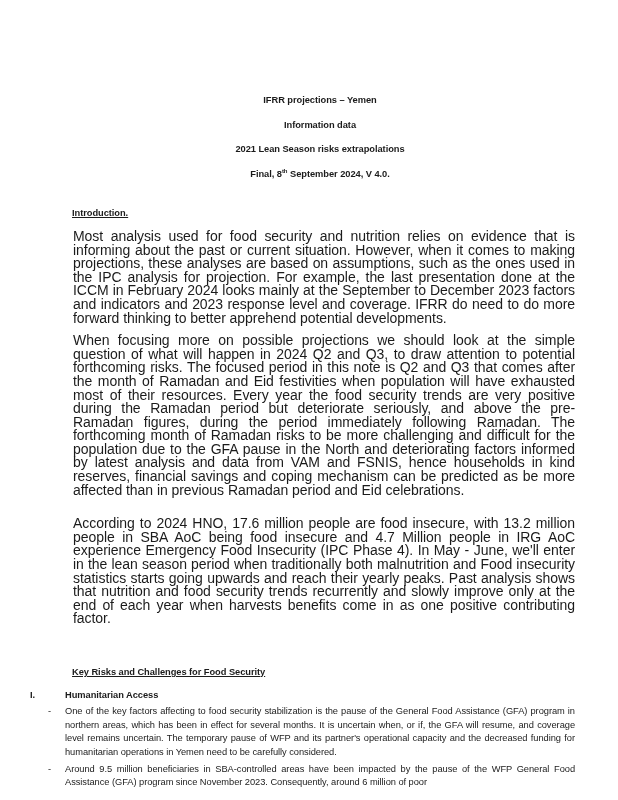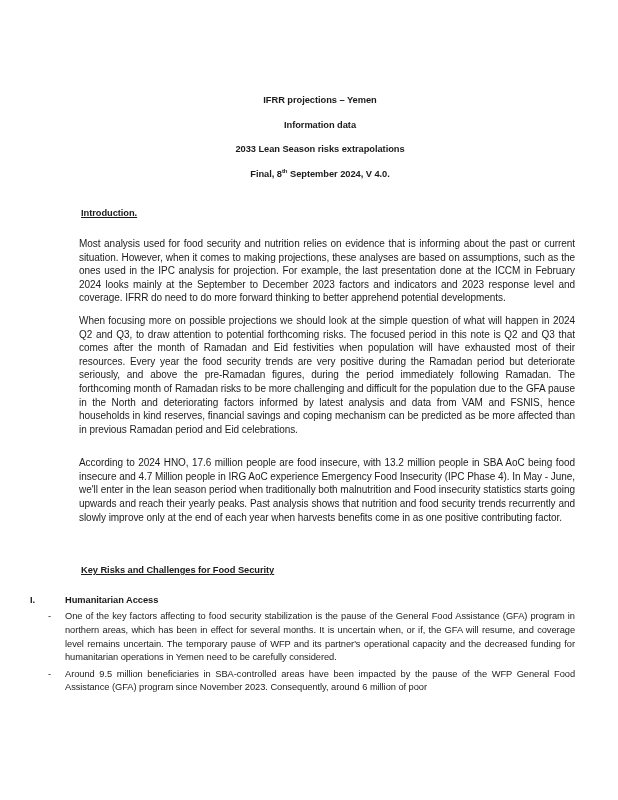--- a/index.html
+++ b/index.html
@@ -31,33 +31,33 @@
   .title-line sup {
     font-size: 6px;
     vertical-align: super;
     line-height: 0;
   }
   .section-heading {
     font-size: 9.3px;
     font-weight: bold;
     text-decoration: underline;
     line-height: 13.6px;
-    margin: 16px;
+    margin: 7px;
   }
   .intro-heading {
     margin-top: 26px;
   }
   .risks-heading {
     margin-top: 40px;
   }
   .body-para {
-    font-size: 10px;
+    font-size: 14px;
     line-height: 13.6px;
     text-align: justify;
-    margin: 9px 0 0 14px;
+    margin: 9px 0 0 8px;
   }
   .para-gap {
     margin-top: 20px;
   }
   .numbered-heading {
     display: flex;
     margin: 9px 0 0 -35px;
     font-size: 9.3px;
     font-weight: bold;
     line-height: 13.6px;
@@ -87,21 +87,21 @@
   }
 </style>
 </head>
 <body>
 
 <div class="page">
 
   <header class="title-block">
     <p class="title-line">IFRR projections – Yemen</p>
     <p class="title-line">Information data</p>
-    <p class="title-line">2033 Lean Season risks extrapolations</p>
+    <p class="title-line">2021 Lean Season risks extrapolations</p>
     <p class="title-line"><span>Final, 8</span><sup>th</sup><span> September 2024, V 4.0.</span></p>
   </header>
 
   <section>
     <h2 class="section-heading intro-heading">Introduction.</h2>
     <p class="body-para">Most analysis used for food security and nutrition relies on evidence that is informing about the past or current situation. However, when it comes to making projections, these analyses are based on assumptions, such as the ones used in the IPC analysis for projection. For example, the last presentation done at the ICCM in February 2024 looks mainly at the September to December 2023 factors and indicators and 2023 response level and coverage. IFRR do need to do more forward thinking to better apprehend potential developments.</p>
     <p class="body-para">When focusing more on possible projections we should look at the simple question of what will happen in 2024 Q2 and Q3, to draw attention to potential forthcoming risks. The focused period in this note is Q2 and Q3 that comes after the month of Ramadan and Eid festivities when population will have exhausted most of their resources. Every year the food security trends are very positive during the Ramadan period but deteriorate seriously, and above the pre-Ramadan figures, during the period immediately following Ramadan. The forthcoming month of Ramadan risks to be more challenging and difficult for the population due to the GFA pause in the North and deteriorating factors informed by latest analysis and data from VAM and FSNIS, hence households in kind reserves, financial savings and coping mechanism can be predicted as be more affected than in previous Ramadan period and Eid celebrations.</p>
     <p class="body-para para-gap">According to 2024 HNO, 17.6 million people are food insecure, with 13.2 million people in SBA AoC being food insecure and 4.7 Million people in IRG AoC experience Emergency Food Insecurity (IPC Phase 4). In May - June, we'll enter in the lean season period when traditionally both malnutrition and Food insecurity statistics starts going upwards and reach their yearly peaks. Past analysis shows that nutrition and food security trends recurrently and slowly improve only at the end of each year when harvests benefits come in as one positive contributing factor.</p>
   </section>
 

